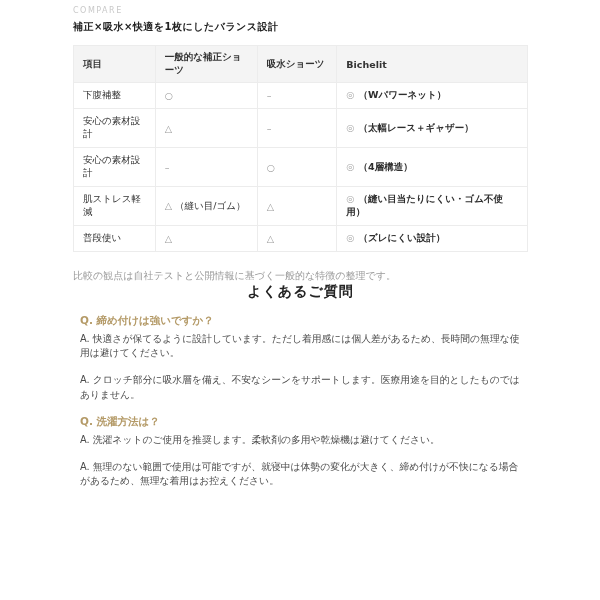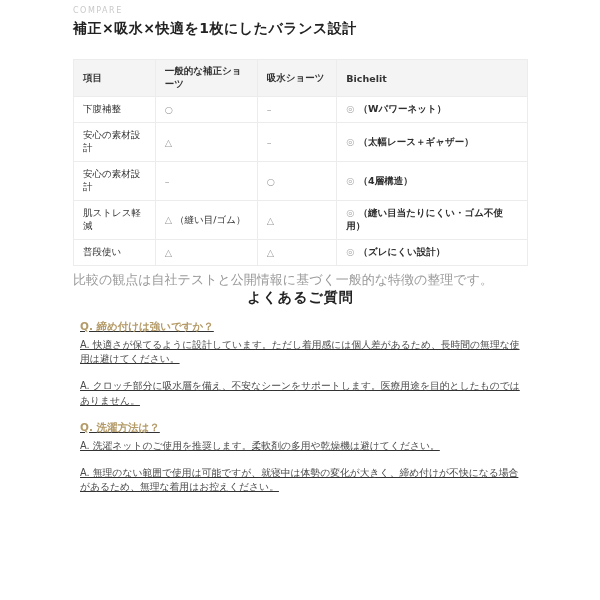--- a/index.html
+++ b/index.html
@@ -2,43 +2,43 @@
 <html><head>
 <meta charset="utf-8">
 <style>
   * { box-sizing: border-box; margin: 0; padding: 0; }
   html, body { width: 600px; background: #ffffff; font-family: "DejaVu Sans", sans-serif; color: #333; }
   .page { width: 600px; height: 600px; overflow: hidden; background: #fff; }
   .content { width: 455px; margin-left: 73px; padding-top: 6px; }
 
   
   .eyebrow { font-size: 8px; letter-spacing: 1.5px; color: #c9c9c9; margin-bottom: 5px; }
-  .sec-title { font-size: 14px; font-weight: bold; color: #222; margin-bottom: 21px; letter-spacing: 0.5px; }
+  .sec-title { font-size: 10px; font-weight: bold; color: #222; margin-bottom: 11px; letter-spacing: 0.5px; }
 
   table { width: 100%; border-collapse: collapse; table-layout: fixed; }
   th, td { border: 1px solid #ececec; text-align: left; vertical-align: middle; }
   thead th { background: #f4f4f4; font-size: 9.5px; font-weight: bold; color: #333; padding: 5px 9px; }
   tbody td { font-size: 9.5px; padding: 6px 9px; color: #333; background: #fff; }
 
   .compare-table col.c1 { width: 18%; }
   .compare-table col.c2 { width: 22.5%; }
   .compare-table col.c3 { width: 17.5%; }
   .compare-table col.c4 { width: 42%; }
 
   .mk { color: #9b9b9b; font-size: 9.5px; }
   .mk-note { color: #333; margin-left: 3px; }
   .bich .mk { color: #a9a9a9; }
   .bich .mk-note { font-weight: bold; color: #2e2e2e; margin-left: 4px; }
 
-  .foot-note { font-size: 13px; color: #9a9a9a; margin-top: 5px; }
+  .foot-note { font-size: 10px; color: #9a9a9a; margin-top: 17px; }
 
   
   .faq { }
   .faq-heading { font-size: 14px; font-weight: bold; color: #222; text-align: center; margin-bottom: 8px; letter-spacing: 1px; }
-  .qa { margin-top: 13px; padding-left: 7px; text-decoration: underline; }
+  .qa { margin-top: 13px; padding-left: 7px; }
   .qa .q { font-size: 10.5px; font-weight: bold; color: #b49a67; margin-bottom: 4px; }
   .qa .a { font-size: 9.8px; color: #4b4b4b; line-height: 1.45; }
 </style>
 </head>
 <body>
 
 <div class="page">
   <div class="content">
 
     <section class="compare">

